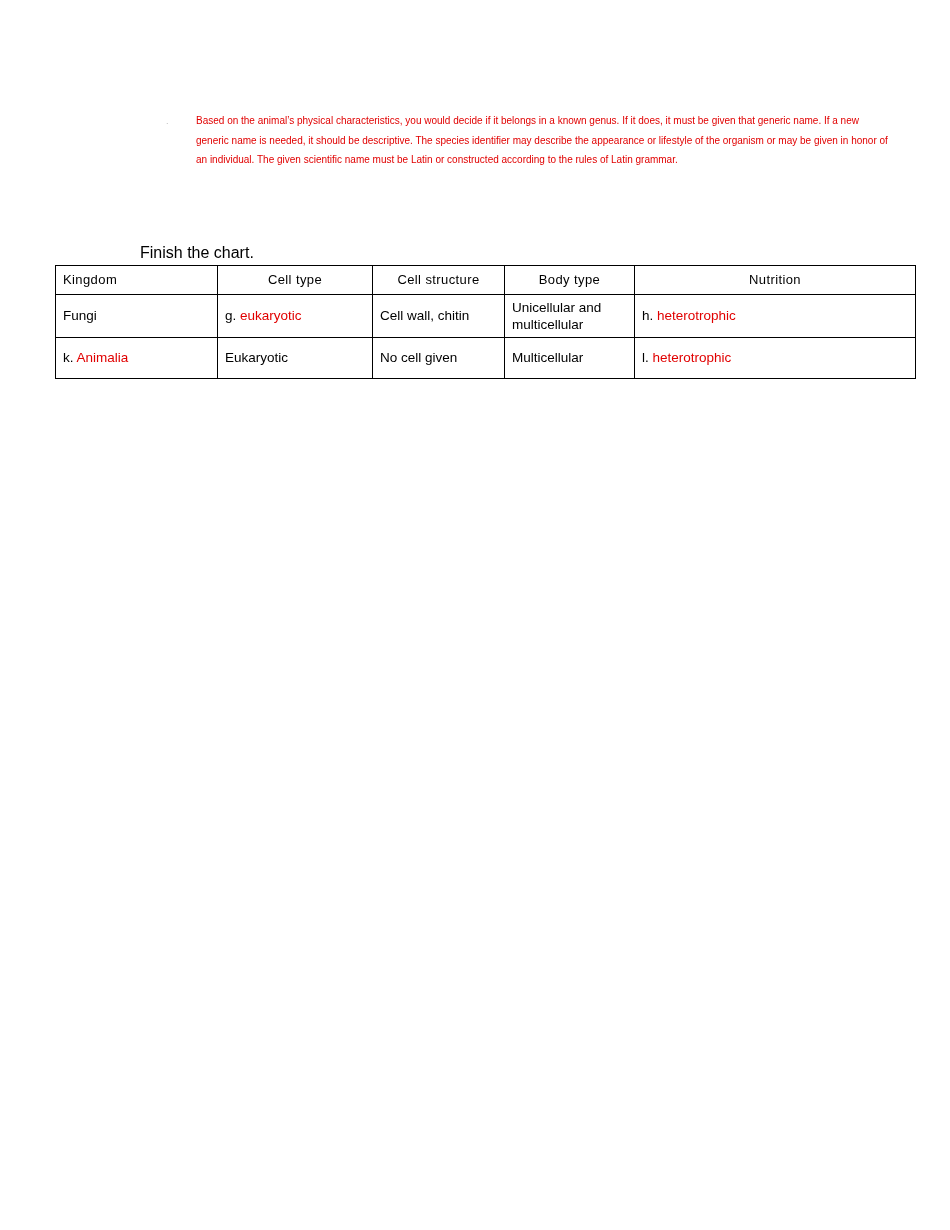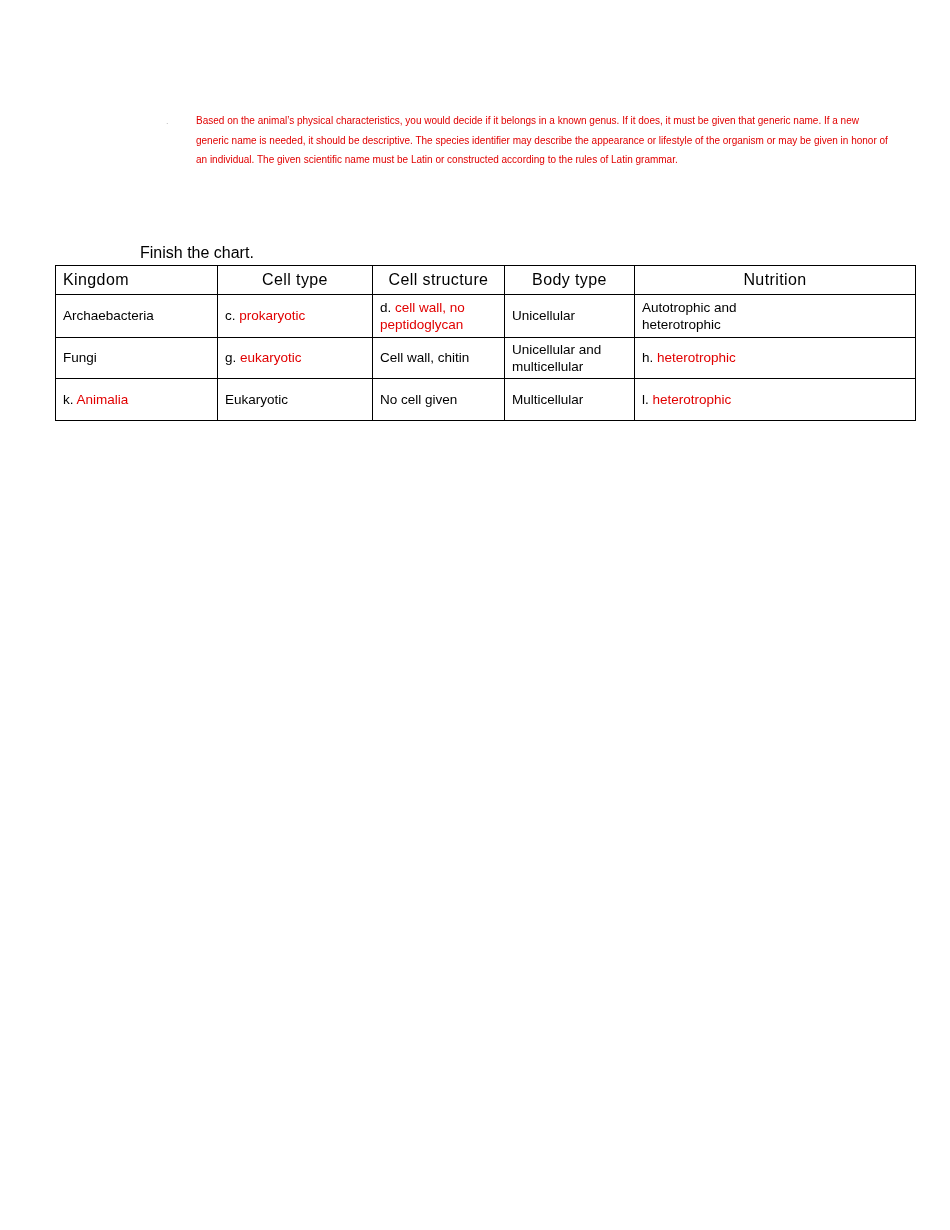--- a/index.html
+++ b/index.html
@@ -55,21 +55,21 @@
   table.chart th, table.chart td {
     border: 1px solid #000000;
     padding: 2px 7px;
     font-size: 13.5px;
     line-height: 17.5px;
     vertical-align: middle;
     overflow: hidden;
   }
   table.chart th {
     font-weight: normal;
-    font-size: 16px;
+    font-size: 13px;
     text-align: center;
     height: 24px;
     letter-spacing: 0.4px;
     margin-top: 12px;
   }
   table.chart th:first-child { text-align: left; }
   table.chart td span { white-space: pre-line; }
   
   table.chart tbody tr:nth-child(1) td { height: 38px; }
   table.chart tbody tr:nth-child(2) td { height: 36px; }
@@ -105,28 +105,20 @@
       <tr id="thead-row">
           <th>Kingdom</th>
           <th>Cell type</th>
           <th>Cell structure</th>
           <th>Body type</th>
           <th>Nutrition</th>
         </tr>
     </thead>
     <tbody id="tbody">
         <tr>
-          <td><span>Archaebacteria</span></td>
-          <td><span>c. </span><span class="red">prokaryotic</span></td>
-          <td><span>d. </span><span class="red">cell wall, no peptidoglycan</span></td>
-          <td><span>Unicellular</span></td>
-          <td><span>Autotrophic and
-heterotrophic</span></td>
-        </tr>
-        <tr>
           <td><span>Fungi</span></td>
           <td><span>g. </span><span class="red">eukaryotic</span></td>
           <td><span>Cell wall, chitin</span></td>
           <td><span>Unicellular and multicellular</span></td>
           <td><span>h. </span><span class="red">heterotrophic</span></td>
         </tr>
         <tr>
           <td><span>k. </span><span class="red">Animalia</span></td>
           <td><span>Eukaryotic</span></td>
           <td><span>No cell given</span></td>

